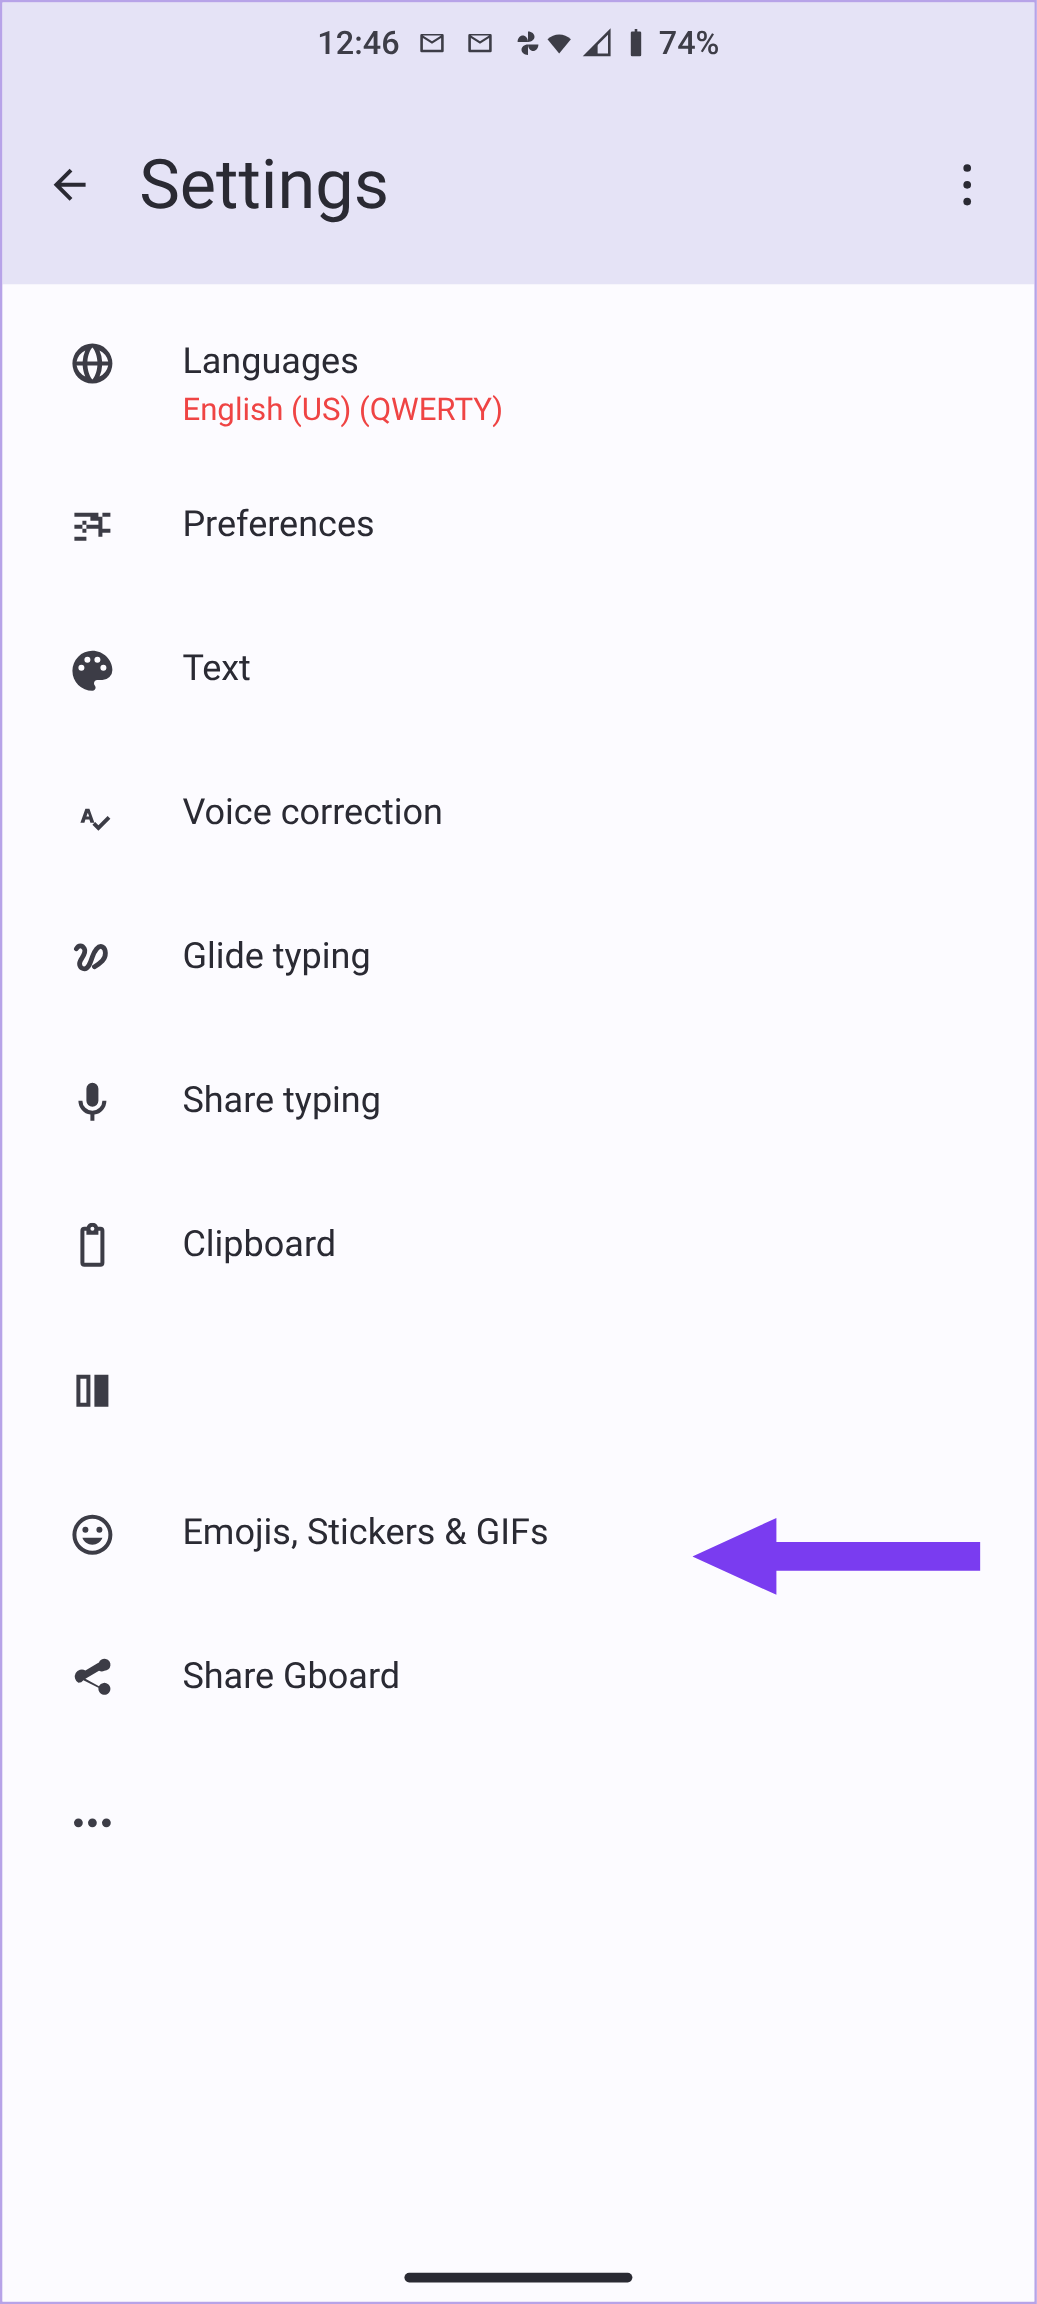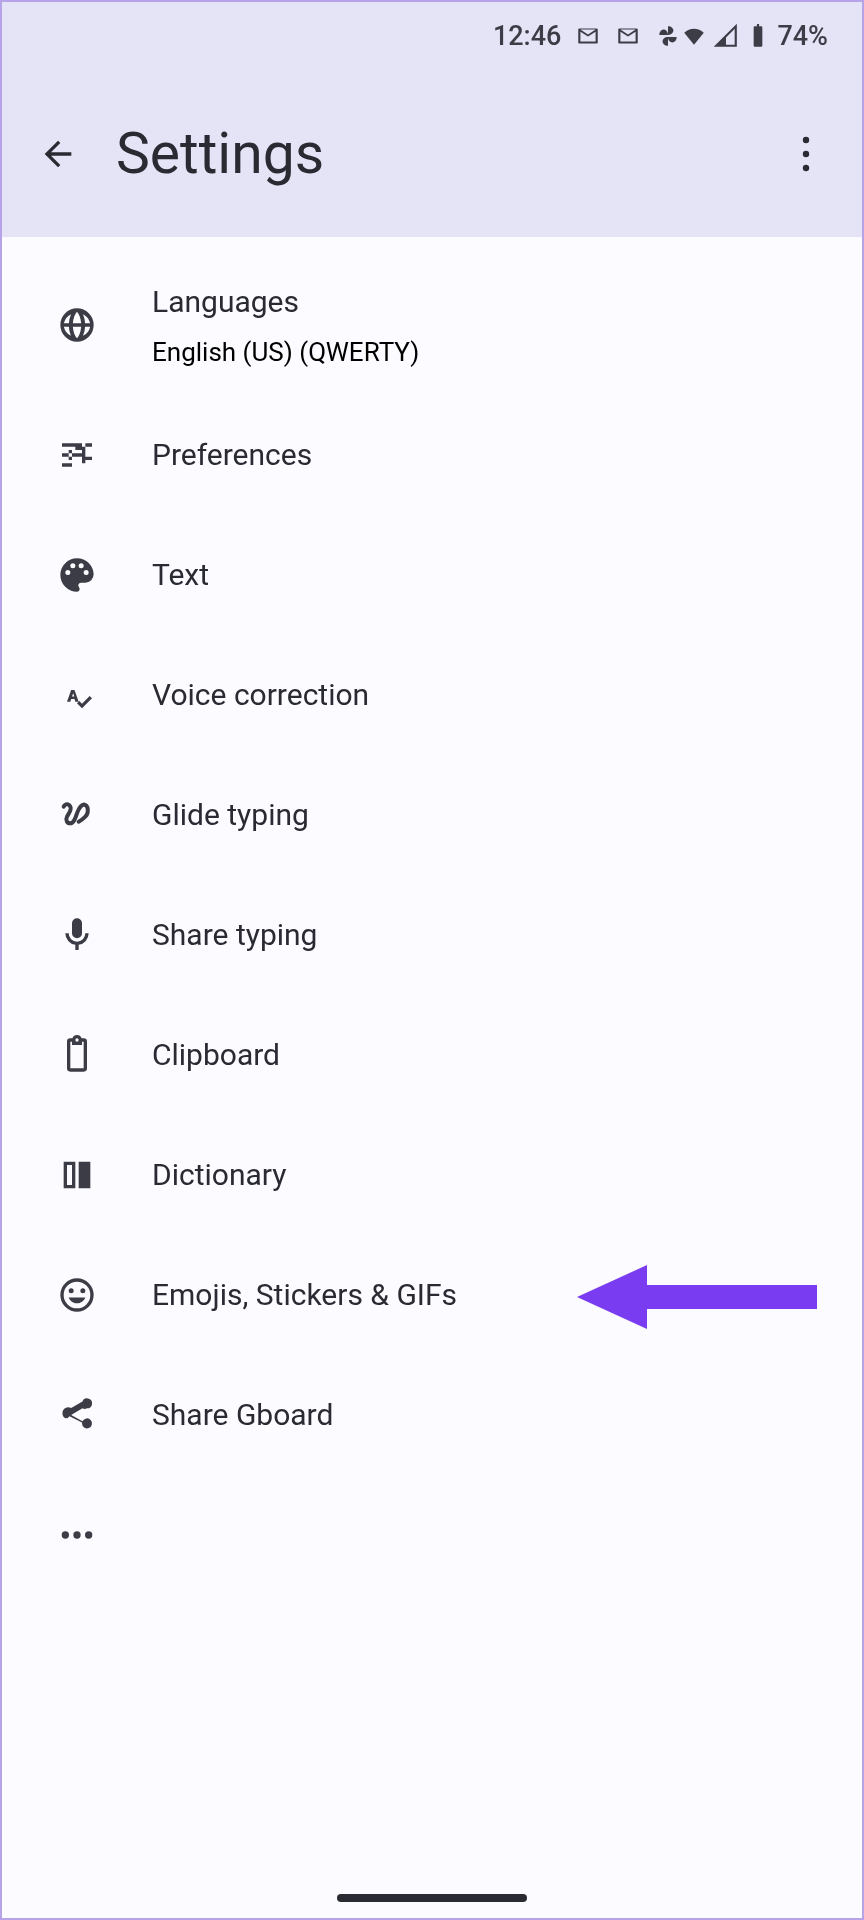--- a/index.html
+++ b/index.html
@@ -10,21 +10,21 @@
     border: 2px solid #b7a3e8;
     position: relative;
     overflow: hidden;
   }
   
   .status-bar {
     height: 68px;
     background: #e5e3f6;
     display: flex;
     align-items: center;
-    justify-content: flex-end;
+    justify-content: center;
     padding: 0 34px;
     color: #3d3d47;
     font-size: 27px;
     font-weight: 500;
   }
   .status-left { display: flex; align-items: center; gap: 14px; }
   .status-right { display: flex; align-items: center; gap: 6px; }
   .sicon { width: 26px; height: 26px; display:inline-flex; align-items:center; justify-content:center; }
   .sicon svg { width: 100%; height: 100%; fill: #3d3d47; }
 
@@ -57,35 +57,35 @@
 
   
   .content {
     background: #fcfbff;
     height: calc(1920px - 68px - 167px);
     padding-top: 18px;
     overflow: hidden;
   }
   .item {
     display: flex;
-    align-items: center;
+    align-items: flex-start;
     padding: 28px 0 28px 0;
     min-height: 120px;
   }
   .item-tall { min-height: 136px; }
   .icon-cell {
     width: 150px;
     display: flex;
     align-items: center;
     justify-content: center;
   }
   .icon-cell svg { width: 40px; height: 40px; fill: #3c3c46; }
   .text-cell { flex: 1; padding-right: 24px; }
   .item-title { font-size: 30px; color: #2a2a33; line-height: 1.25; }
-  .item-sub { font-size: 26px; color: #000000; margin-top: 16px; }
+  .item-sub { font-size: 26px; color: #ef4444; margin-top: 6px; }
 
   
   .arrow {
     position: absolute;
     left: 575px;
     top: 1255px;
     width: 240px;
     height: 80px;
     pointer-events: none;
   }
@@ -242,23 +242,20 @@
       <div class="item-title">Clipboard</div>
     </div>
   </div>
 
   <div class="item">
     <div class="icon-cell">
       <svg viewBox="0 0 24 24">
           <path d="M4 4h7v16H4V4zm9 0h7v16h-7V4zM6 6v12h3V6H6zm9 2h3v1h-3V8zm0 3h3v1h-3v-1zm0 3h3v1h-3v-1z"></path>
         </svg>
     </div>
-    <div class="text-cell">
-      <div class="item-title">Dictionary</div>
-    </div>
   </div>
 
   <div class="item">
     <div class="icon-cell">
       <svg viewBox="0 0 24 24">
           <path d="M12 2a10 10 0 1 0 0 20 10 10 0 0 0 0-20zm0 18a8 8 0 1 1 0-16 8 8 0 0 1 0 16zM8.5 11A1.5 1.5 0 1 0 8.5 8a1.5 1.5 0 0 0 0 3zm7 0a1.5 1.5 0 1 0 0-3 1.5 1.5 0 0 0 0 3zM12 17c2.3 0 4.3-1.5 5-3.5H7c.7 2 2.7 3.5 5 3.5z"></path>
         </svg>
     </div>
     <div class="text-cell">
       <div class="item-title">Emojis, Stickers &amp; GIFs</div>

